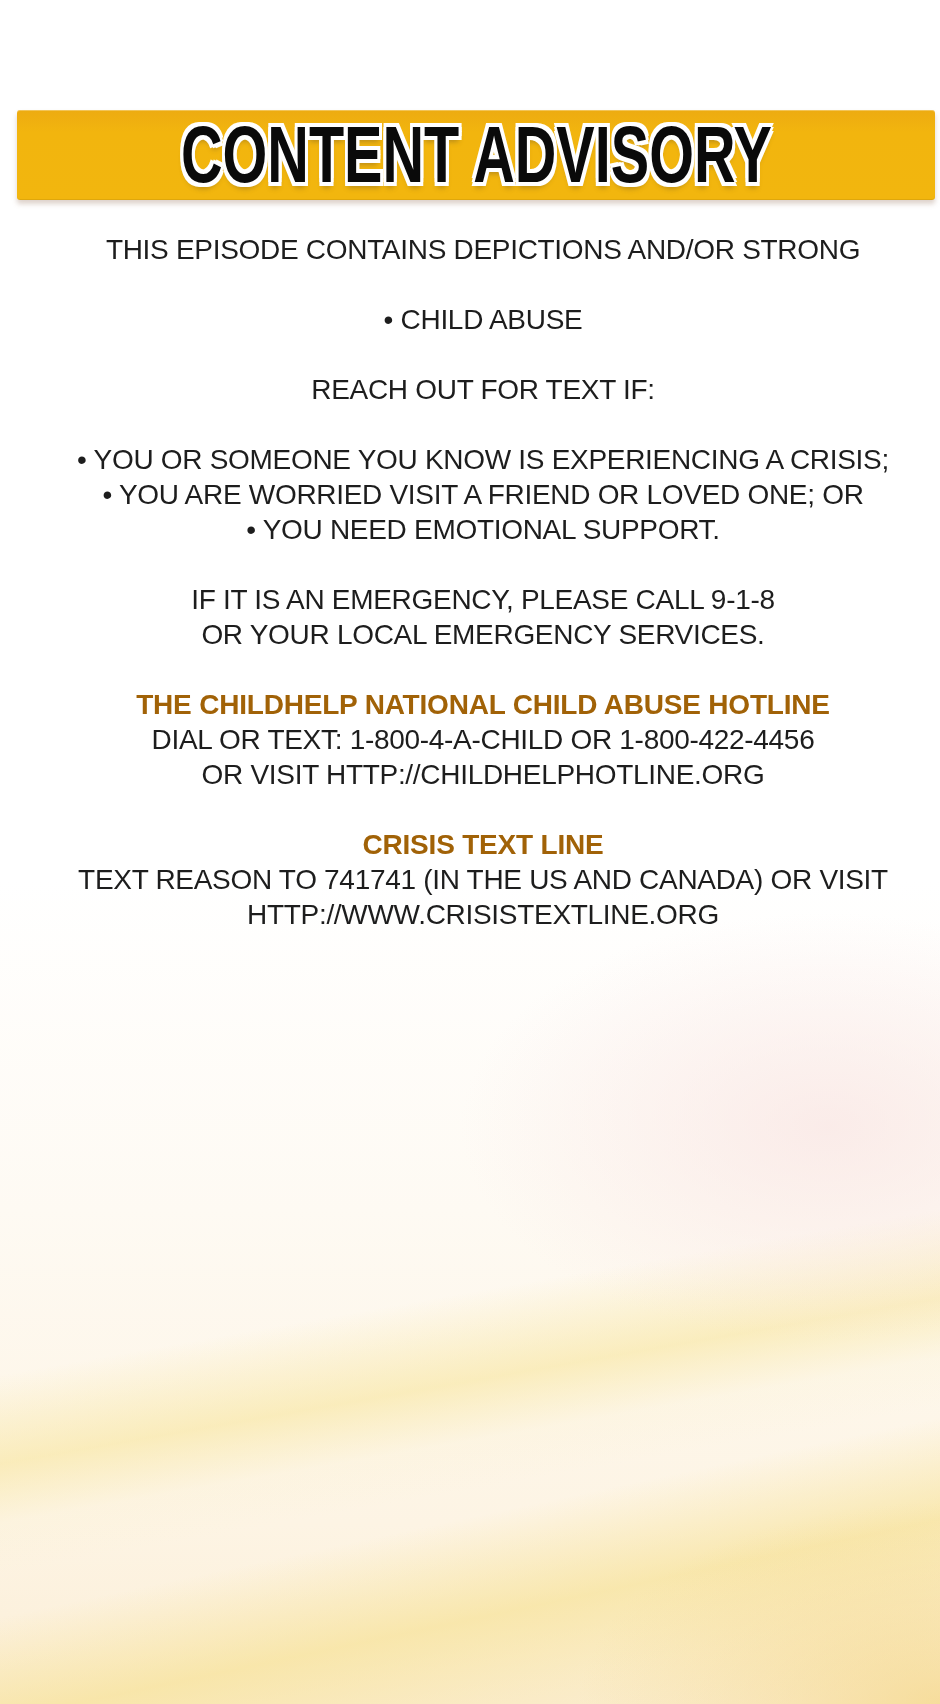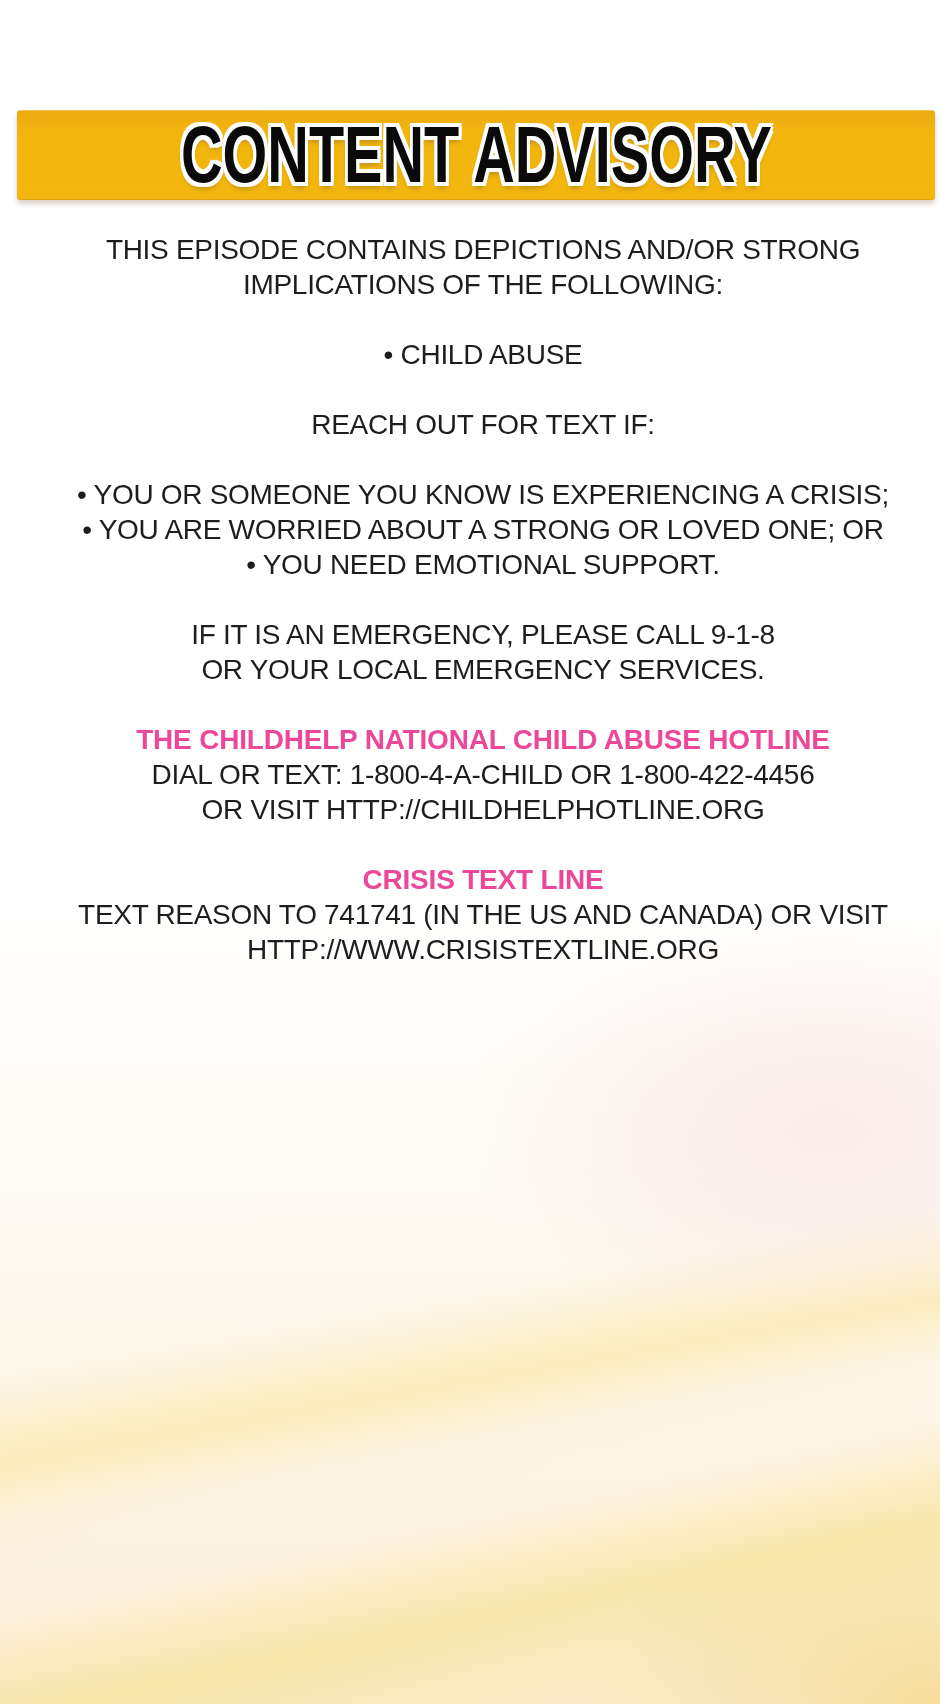--- a/index.html
+++ b/index.html
@@ -67,51 +67,50 @@
     letter-spacing: -0.3px;
     color: #1d1d1d;
   }
 
   .group { margin-bottom: 35px; padding-left: 26px; }
 
   .line { white-space: nowrap; }
 
   .bold-line {
     font-weight: bold;
-    color: #ec4899;
+    color: #a16207;
     letter-spacing: -0.2px;
   }
 </style>
 </head>
 <body>
 
 <div class="bg-art"></div>
 
 <div class="banner">
   <div class="banner-title">CONTENT ADVISORY</div>
 </div>
 
 <div class="advisory">
 
   <div class="group">
     <div class="line">THIS EPISODE CONTAINS DEPICTIONS AND/OR STRONG</div>
-    <div class="line">IMPLICATIONS OF THE FOLLOWING:</div>
   </div>
 
   <div class="group">
     <div class="line">• CHILD ABUSE</div>
   </div>
 
   <div class="group">
     <div class="line">REACH OUT FOR TEXT IF:</div>
   </div>
 
   <div class="group">
     <div class="line">• YOU OR SOMEONE YOU KNOW IS EXPERIENCING A CRISIS;</div>
-    <div class="line">• YOU ARE WORRIED ABOUT A STRONG OR LOVED ONE; OR</div>
+    <div class="line">• YOU ARE WORRIED VISIT A FRIEND OR LOVED ONE; OR</div>
     <div class="line">• YOU NEED EMOTIONAL SUPPORT.</div>
   </div>
 
   <div class="group">
     <div class="line">IF IT IS AN EMERGENCY, PLEASE CALL 9-1-8</div>
     <div class="line">OR YOUR LOCAL EMERGENCY SERVICES.</div>
   </div>
 
   <div class="group">
     <div class="line bold-line">THE CHILDHELP NATIONAL CHILD ABUSE HOTLINE</div>

